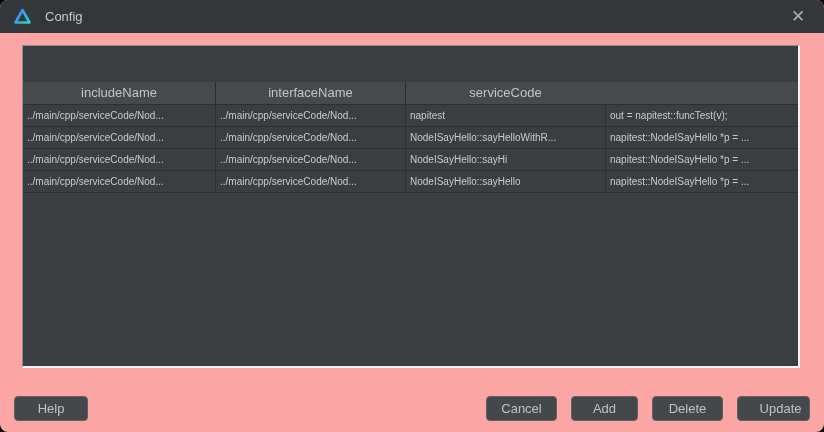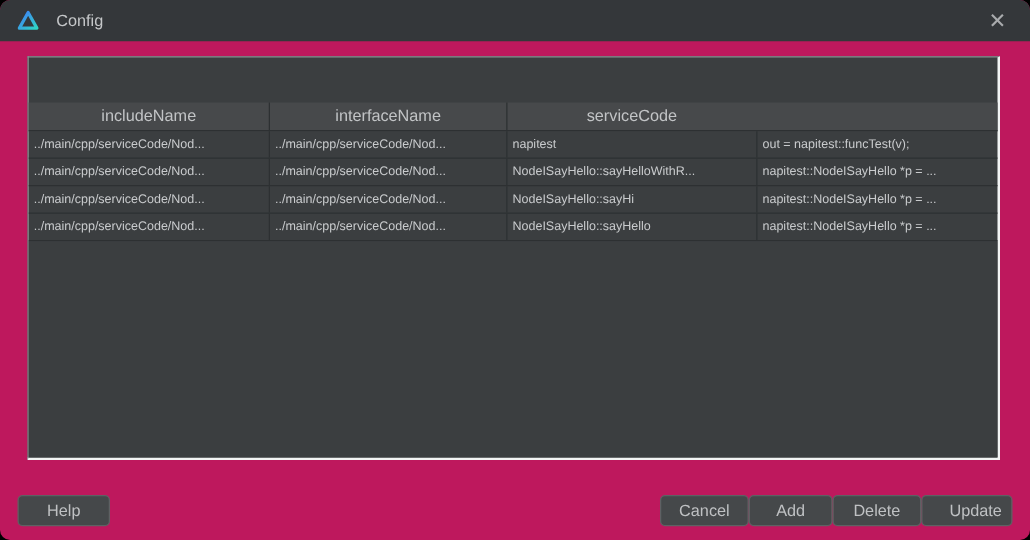--- a/index.html
+++ b/index.html
@@ -1,21 +1,21 @@
 <!DOCTYPE html>
 <html><head>
 <meta charset="utf-8">
 <style>
   html,body{
     margin:0;padding:0;background:#000;width:824px;height:432px;
     font-family:"Liberation Sans",sans-serif;
     -webkit-font-smoothing:antialiased;
   }
   .window{
-    position:relative;width:824px;height:432px;background:#be185d;
+    position:relative;width:824px;height:432px;background:#fca5a5;
     border-radius:8px;overflow:hidden;
   }
   
   .titlebar{
     position:absolute;left:0;top:0;width:100%;height:33px;
     background:#34373a;display:flex;align-items:center;
   }
   .logo{width:19px;height:17px;margin-left:13px;flex:0 0 auto;}
   .title{color:#c5c7c9;font-size:13px;margin-left:13px;}
   .close-btn{
@@ -54,21 +54,21 @@
   
   .btn{
     position:absolute;top:396px;height:25px;box-sizing:border-box;
     background:#45484a;border:1px solid #5e6163;border-radius:4px;
     color:#bfc1c3;font-size:13px;font-family:"Liberation Sans",sans-serif;
     display:flex;align-items:center;justify-content:center;cursor:pointer;
     padding:0 10px;
   }
   .btn-help{left:14px;width:74px;}
   .btn-group{
-    position:absolute;top:396px;right:14px;display:flex;
+    position:absolute;top:396px;right:14px;display:flex;gap:14px;
   }
   .btn-group .btn{position:static;}
   .btn-cancel{width:71px;}
   .btn-add{width:67px;}
   .btn-delete{width:71px;}
   .btn-update{width:73px;padding-left:24px;}
 </style>
 </head>
 <body>
 

